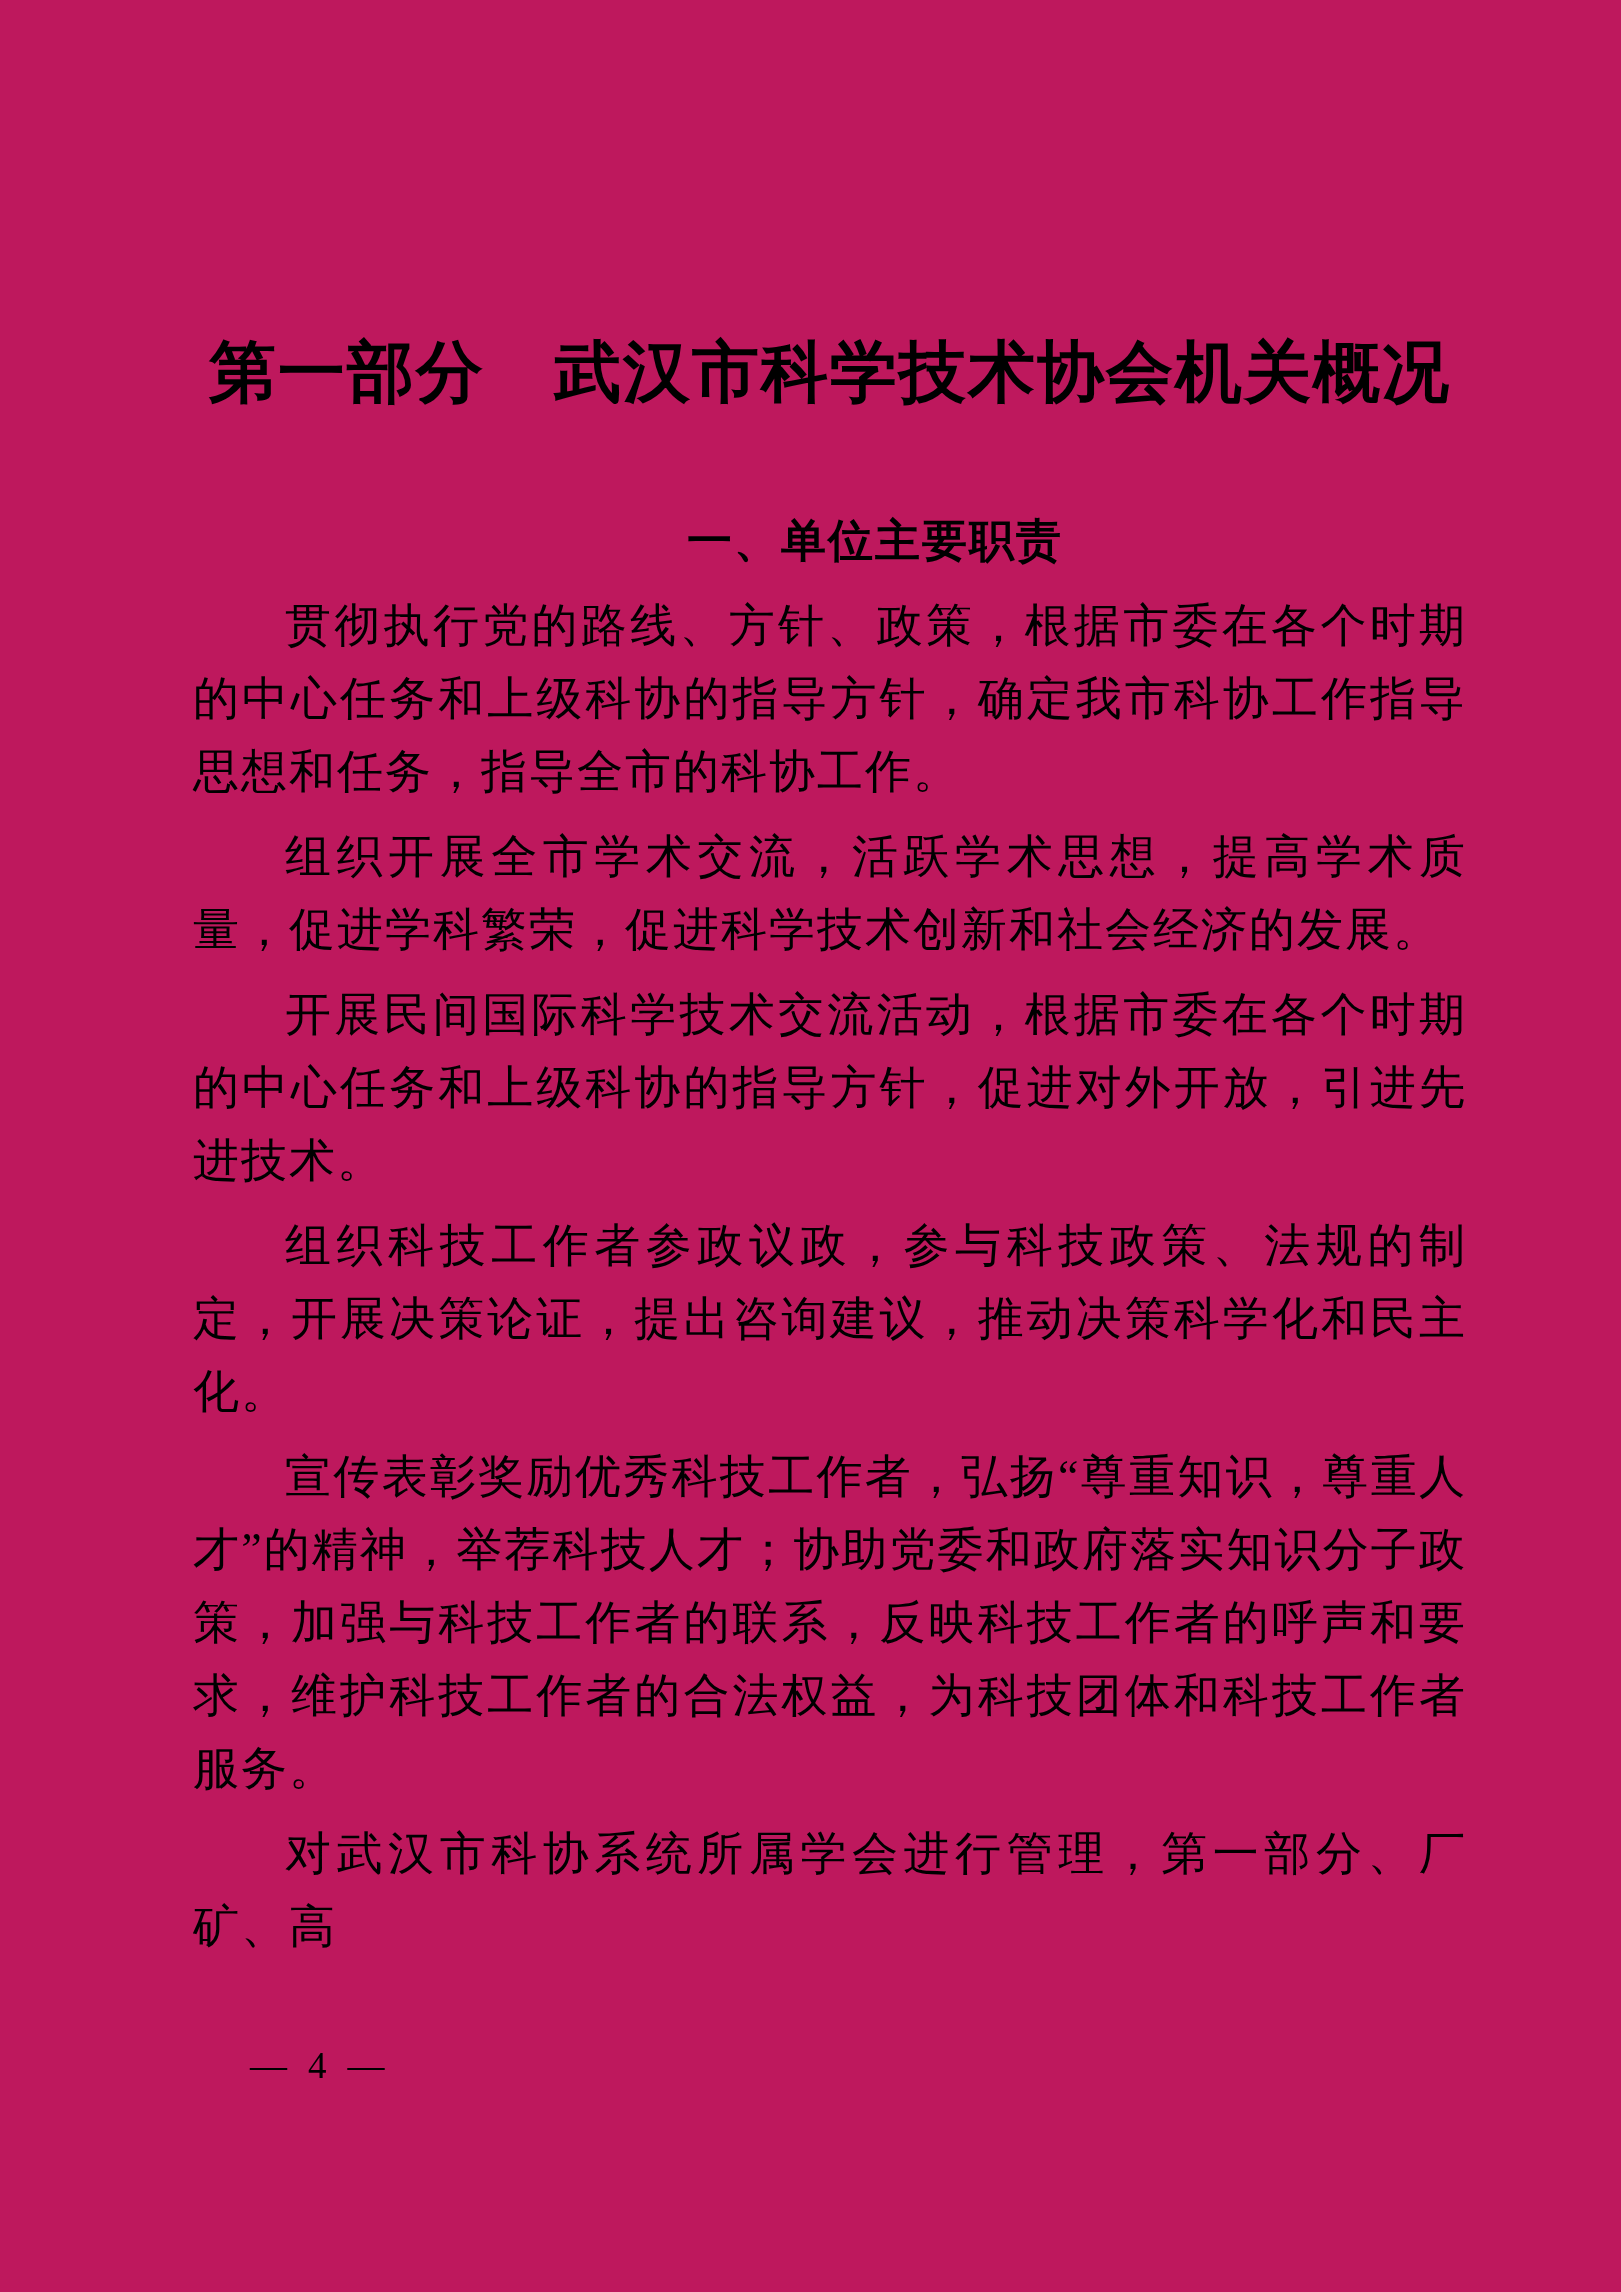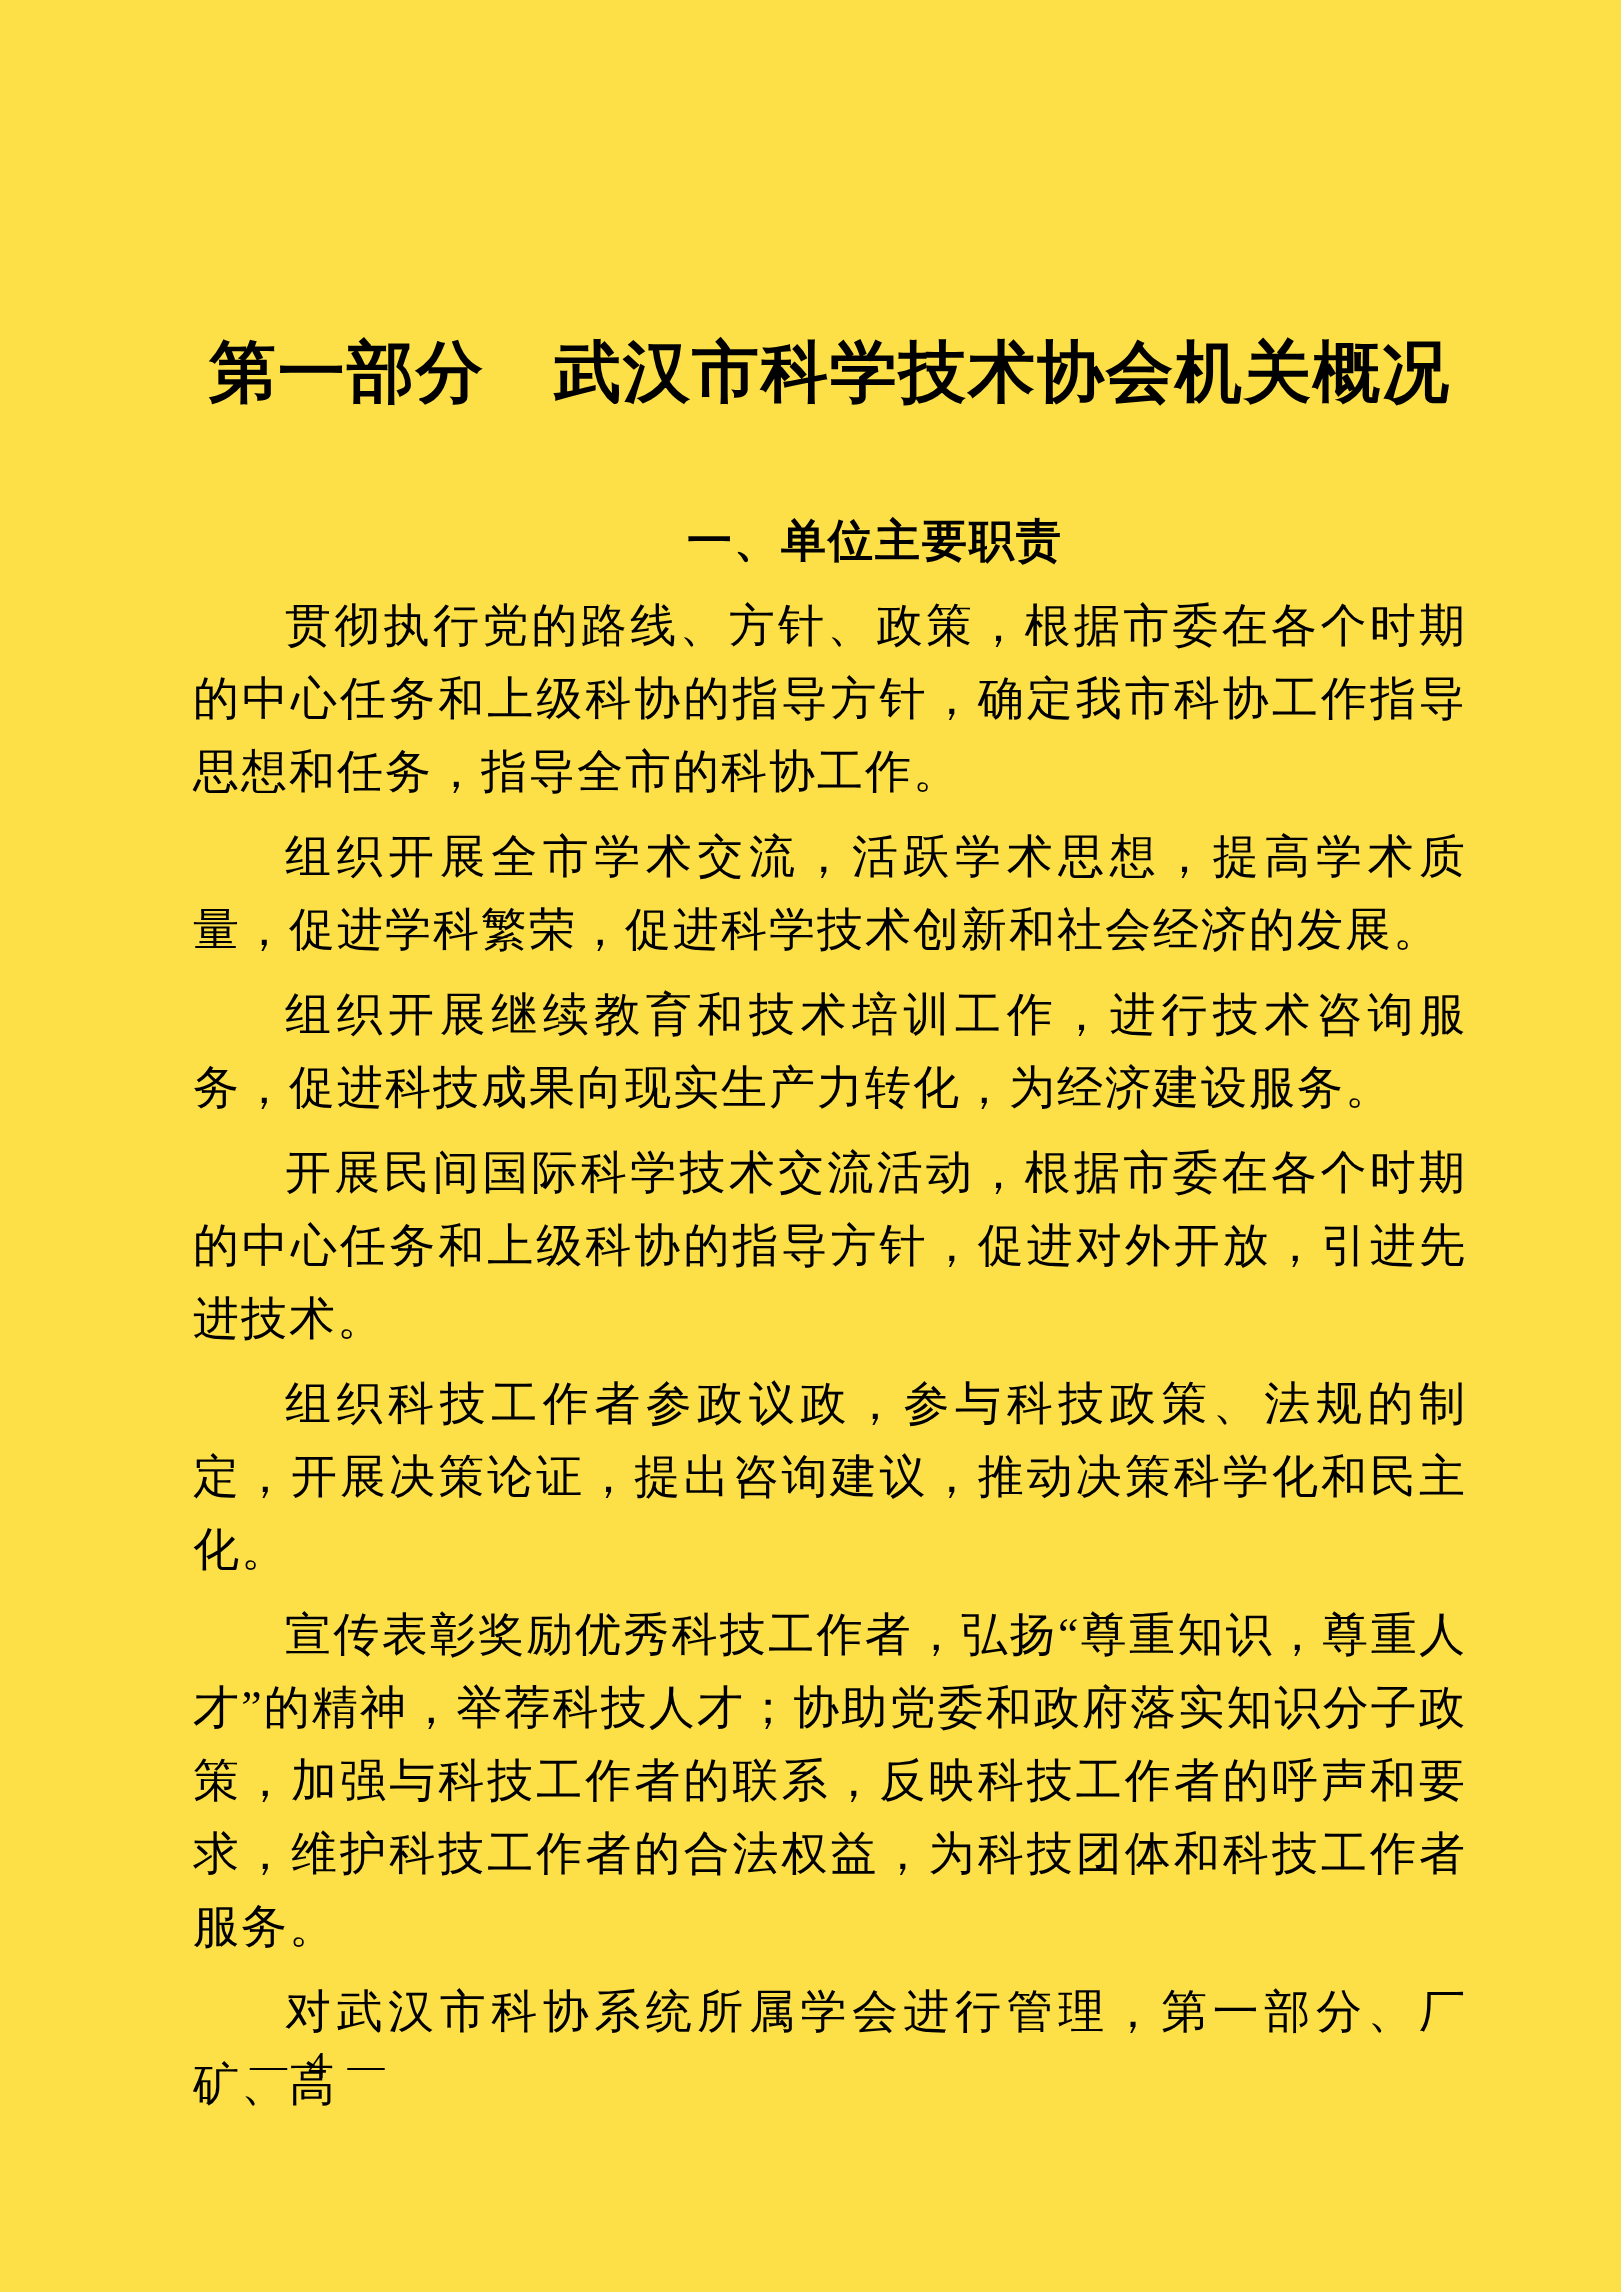--- a/index.html
+++ b/index.html
@@ -4,21 +4,21 @@
 <style>
   html, body {
     margin: 0;
     padding: 0;
     background: #e8e8e8;
   }
   .page {
     position: relative;
     width: 1621px;
     height: 2293px;
-    background: #fde047;
+    background: #be185d;
     overflow: hidden;
     font-family: "Liberation Serif", "DejaVu Serif", serif;
     color: #000000;
   }
   .content {
     padding: 0 142px 0 181px;
   }
   .doc-title {
     margin: 0;
     padding-top: 323px;
@@ -63,21 +63,20 @@
 <body>
 
 <div class="page">
   <div class="content">
     <h1 class="doc-title">第一部分　武汉市科学技术协会机关概况</h1>
 
     <h2 class="section-heading">一、单位主要职责</h2>
 
     <p class="body-paragraph">贯彻执行党的路线、方针、政策，根据市委在各个时期的中心任务和上级科协的指导方针，确定我市科协工作指导思想和任务，指导全市的科协工作。</p>
     <p class="body-paragraph">组织开展全市学术交流，活跃学术思想，提高学术质量，促进学科繁荣，促进科学技术创新和社会经济的发展。</p>
-    <p class="body-paragraph">组织开展继续教育和技术培训工作，进行技术咨询服务，促进科技成果向现实生产力转化，为经济建设服务。</p>
     <p class="body-paragraph">开展民间国际科学技术交流活动，根据市委在各个时期的中心任务和上级科协的指导方针，促进对外开放，引进先进技术。</p>
     <p class="body-paragraph">组织科技工作者参政议政，参与科技政策、法规的制定，开展决策论证，提出咨询建议，推动决策科学化和民主化。</p>
     <p class="body-paragraph">宣传表彰奖励优秀科技工作者，弘扬“尊重知识，尊重人才”的精神，举荐科技人才；协助党委和政府落实知识分子政策，加强与科技工作者的联系，反映科技工作者的呼声和要求，维护科技工作者的合法权益，为科技团体和科技工作者服务。</p>
     <p class="body-paragraph">对武汉市科协系统所属学会进行管理，第一部分、厂矿、高</p>
   </div>
 
   <div class="page-number">— 4 —</div>
 </div>
 
 

